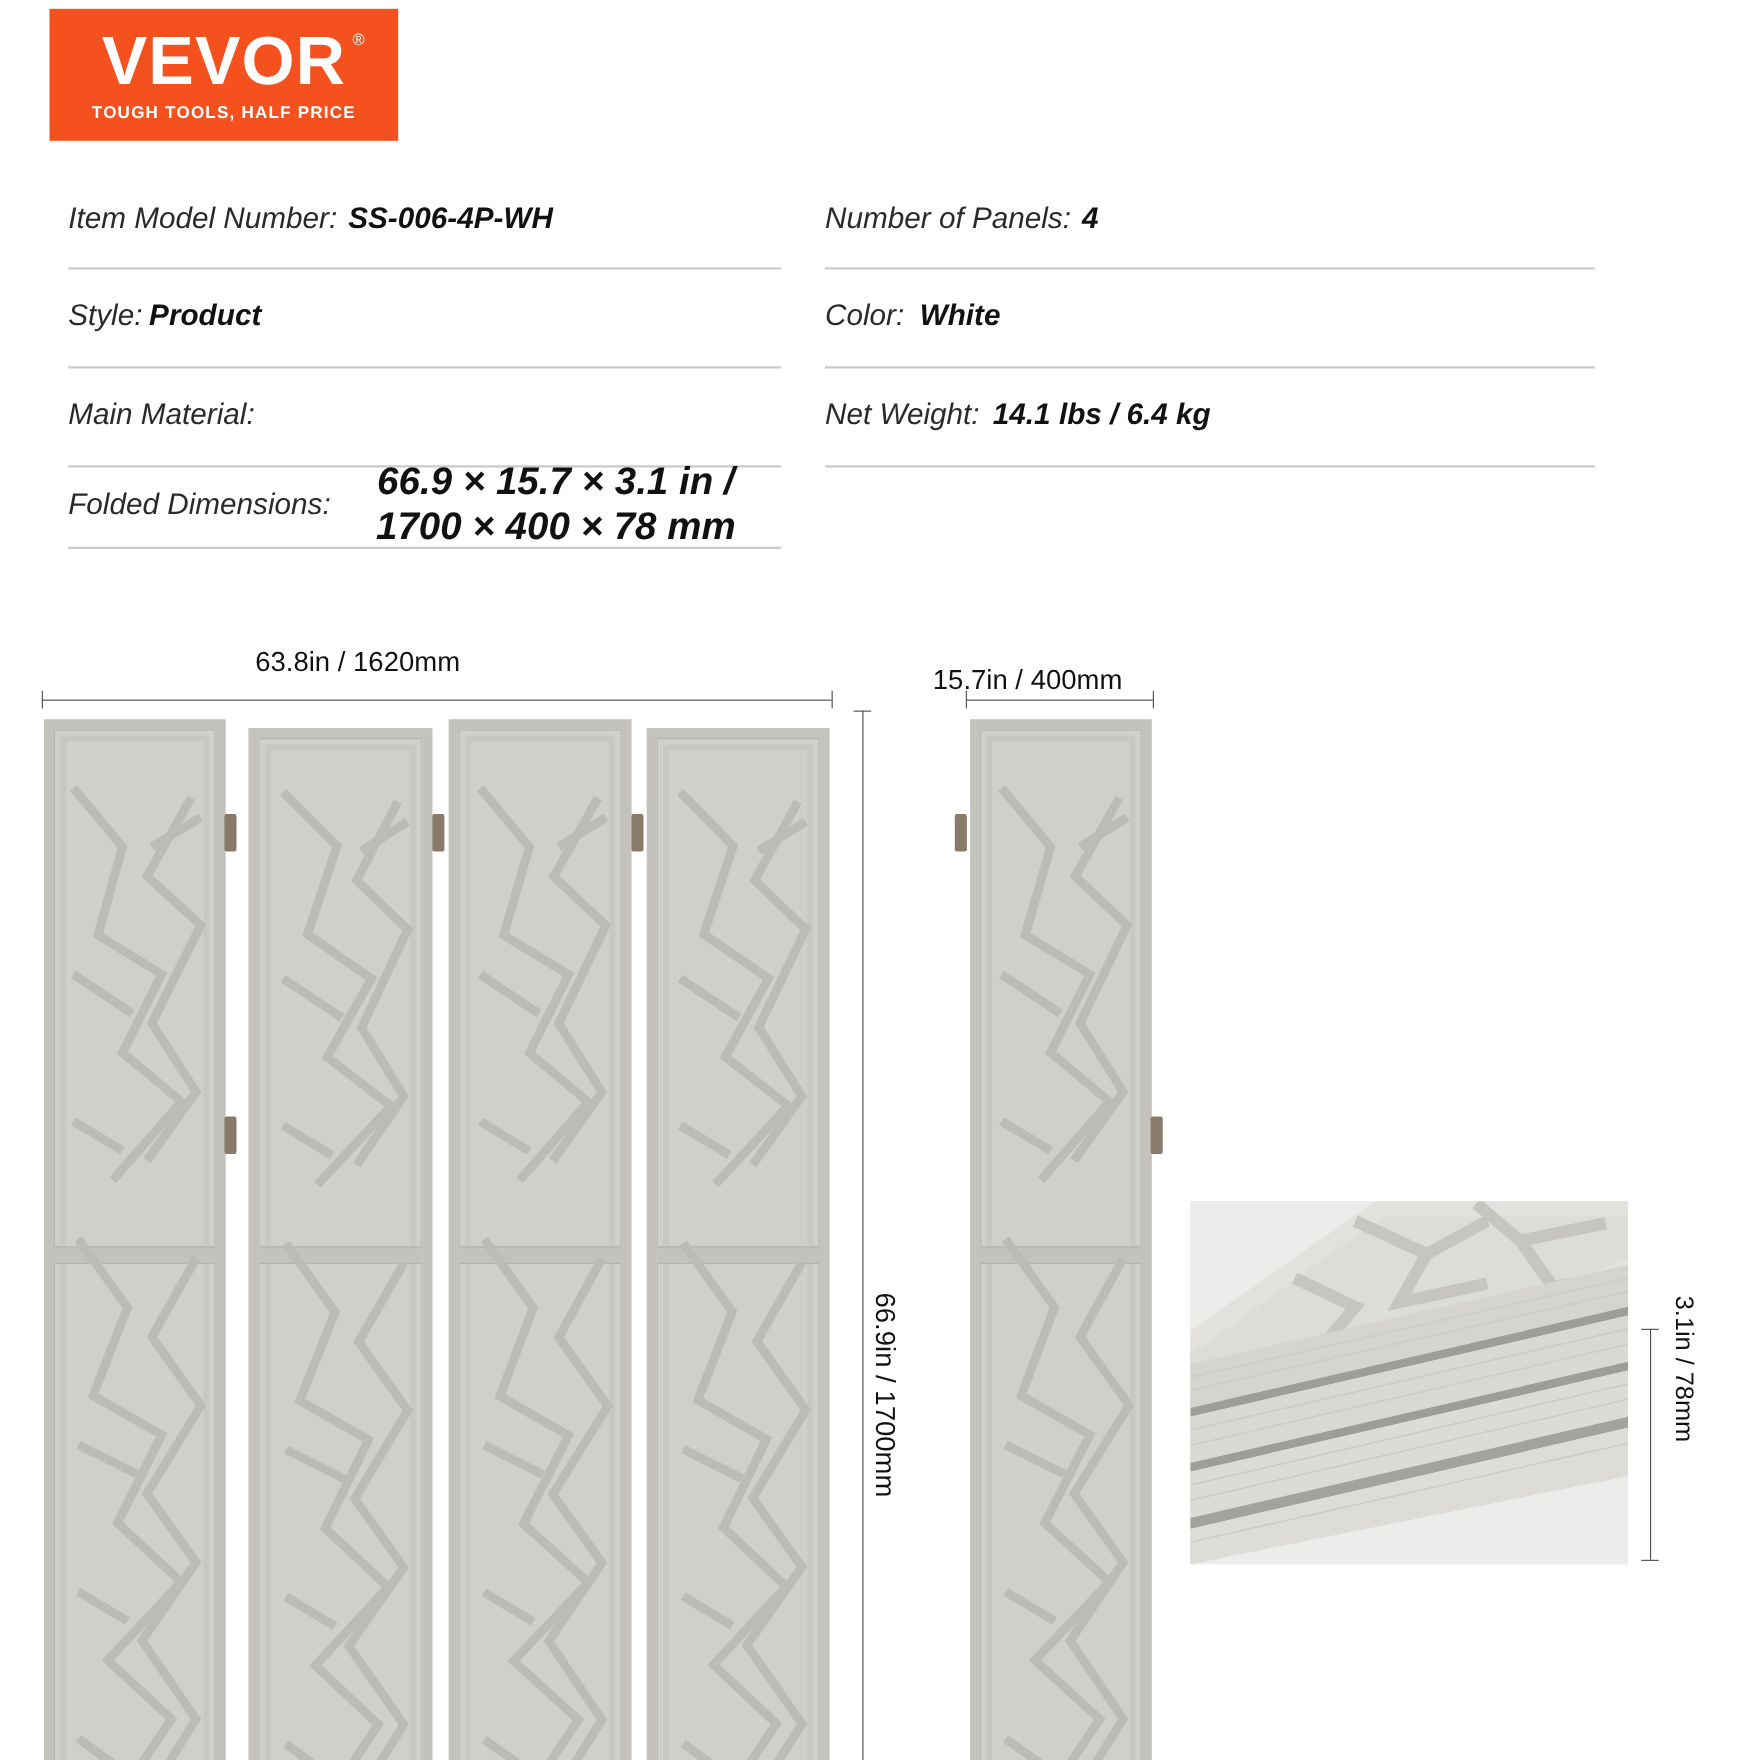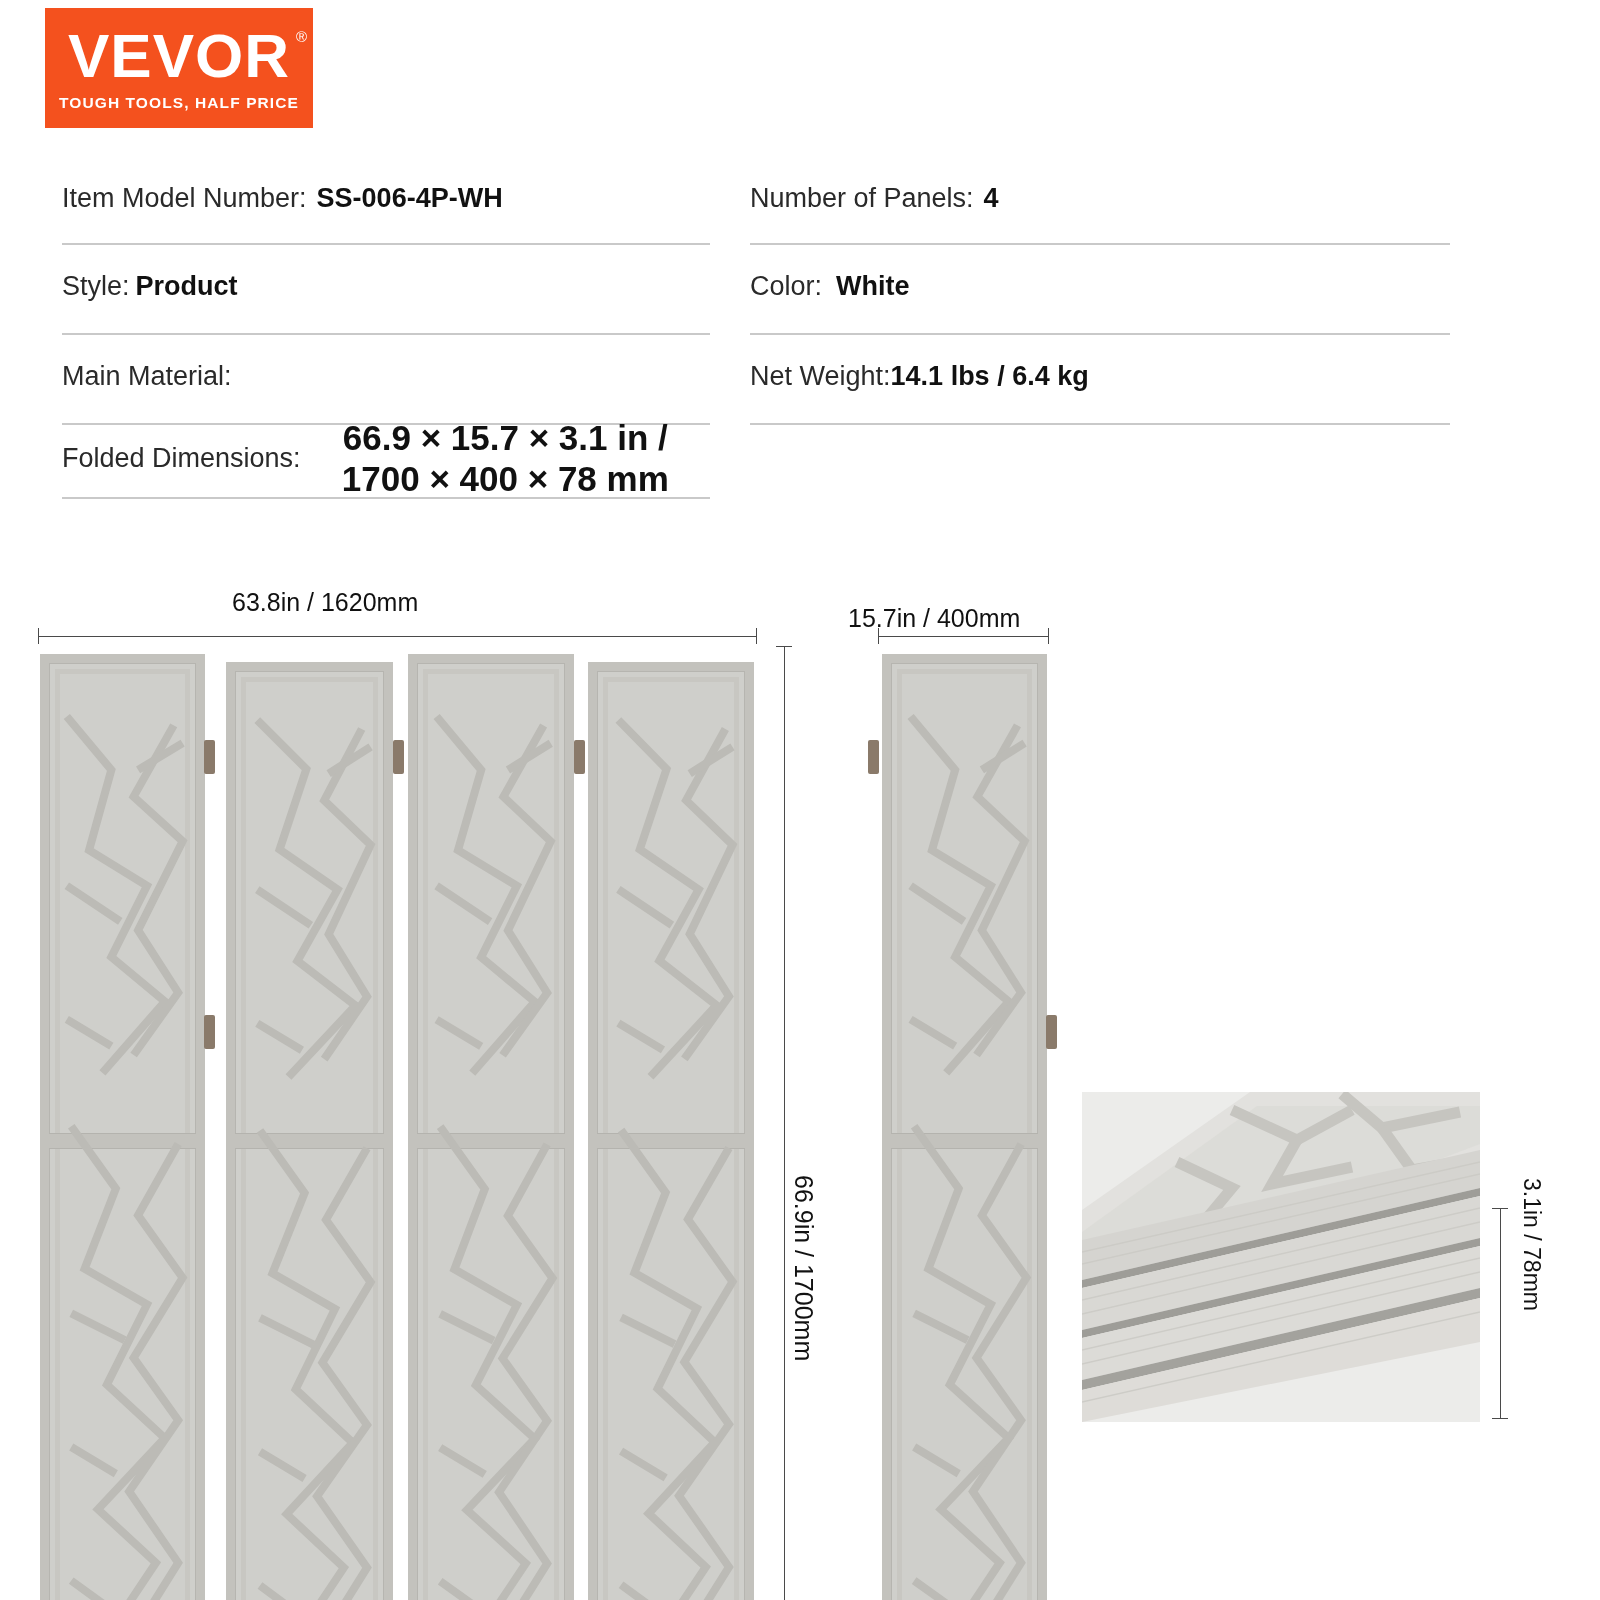--- a/index.html
+++ b/index.html
@@ -14,21 +14,21 @@
     font-family: "Liberation Sans", sans-serif;
     color: #1a1a1a;
     overflow: hidden;
   }
 
   
   .logo-box {
     position: absolute;
     left: 45px;
     top: 8px;
-    width: 268px;
+    width: 317px;
     height: 120px;
     background: #F4511E;
     display: flex;
     flex-direction: column;
     align-items: center;
     justify-content: center;
   }
   .logo-word {
     position: relative;
     font-size: 62px;
@@ -51,20 +51,21 @@
     font-weight: bold;
     color: #ffffff;
     letter-spacing: 1.1px;
   }
 
   
   .spec {
     position: absolute;
     top: 160px;
     font-size: 27px;
+    font-style: italic;
   }
   .spec-col-left { left: 62px; width: 648px; }
   .spec-col-right { left: 750px; width: 700px; }
 
   .spec-row {
     border-bottom: 2px solid #c9c9c9;
     display: flex;
     align-items: center;
     box-sizing: border-box;
     padding-bottom: 6px;
@@ -215,21 +216,21 @@
     <span class="val" style="margin-left:10px;">4</span>
   </div>
 
   <div class="spec-row r2">
     <span class="lbl">Color:</span>
     <span class="val" style="margin-left:14px;">White</span>
   </div>
 
   <div class="spec-row r3">
     <span class="lbl">Net Weight:</span>
-    <span class="val" style="">14.1 lbs / 6.4 kg</span>
+    <span class="val" style="margin-left:12px;">14.1 lbs / 6.4 kg</span>
   </div>
 
 </div>
 
 <div class="diagram">
 
   <div class="dim-text" style="left:232px; top:28px;">63.8in / 1620mm</div>
   <div class="dline-h" style="left:38px; top:76px; width:718px;"></div>
   <div class="tick-v" style="left:38px; top:68px;"></div>
   <div class="tick-v" style="left:756px; top:68px;"></div>

